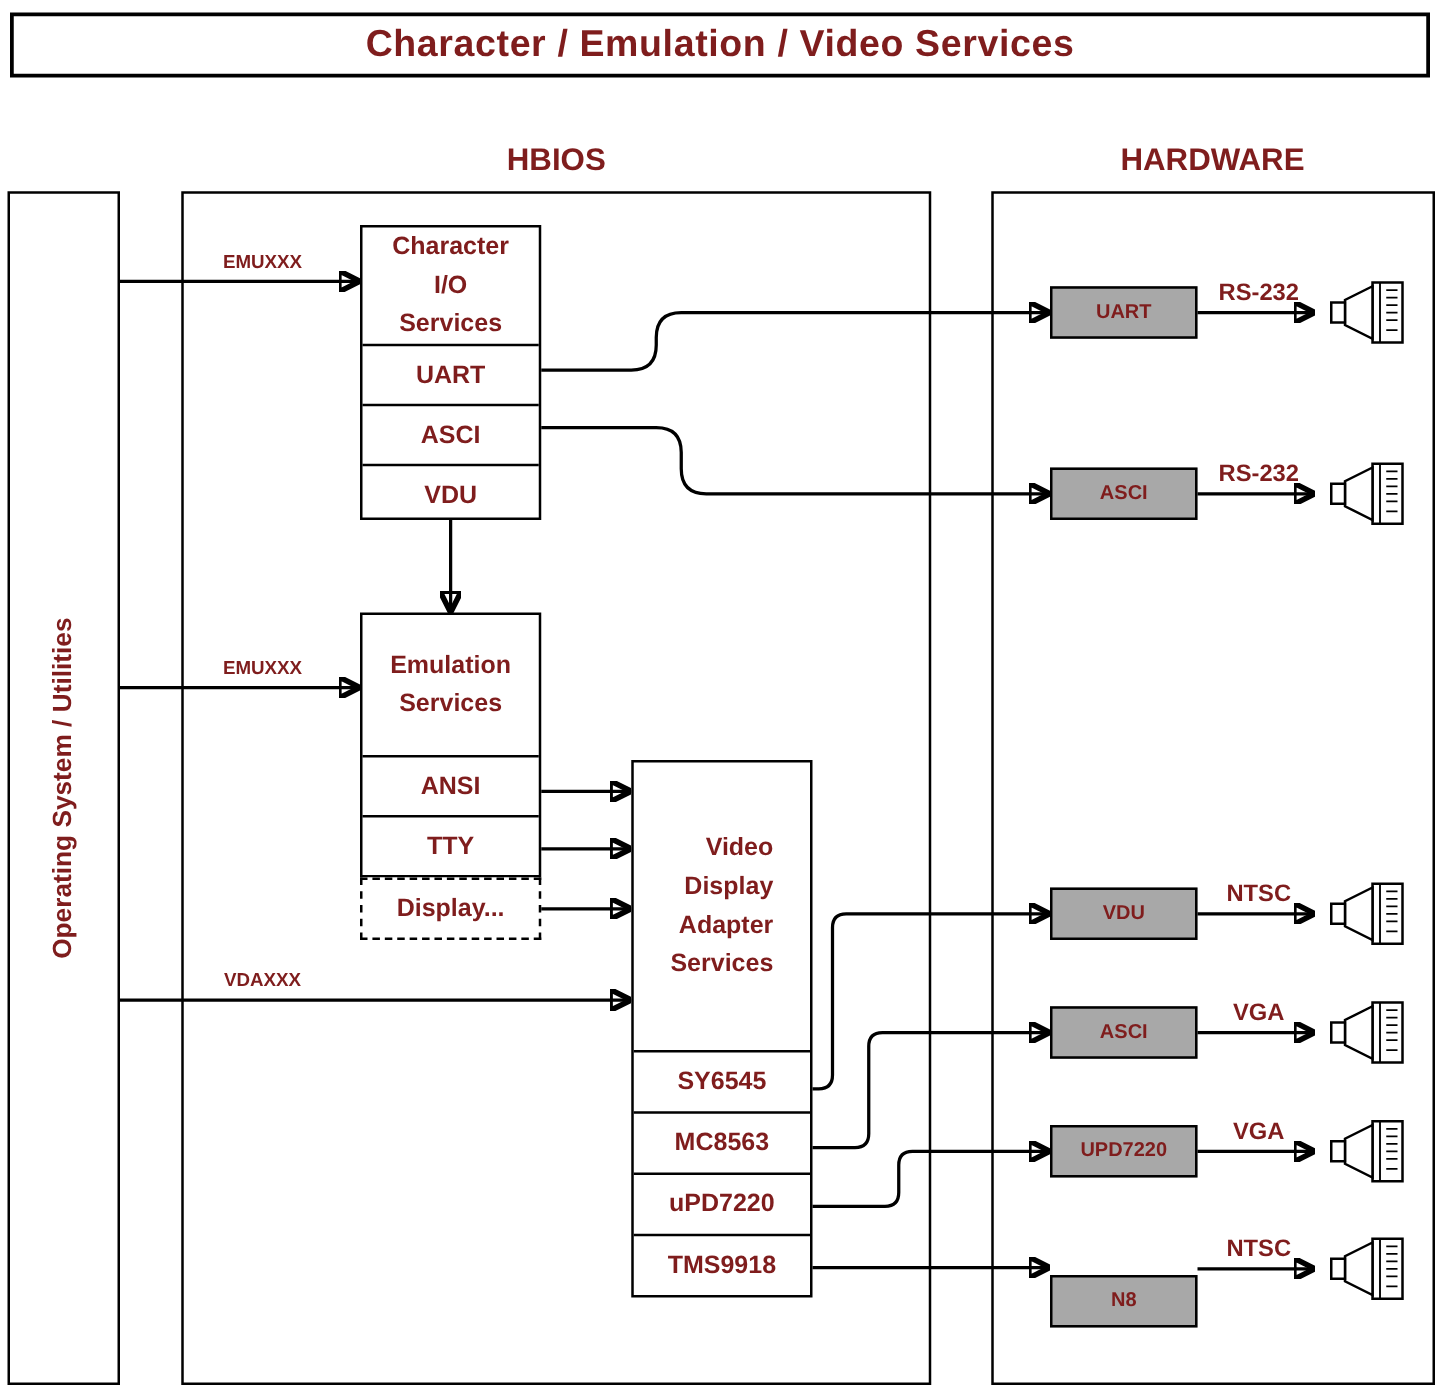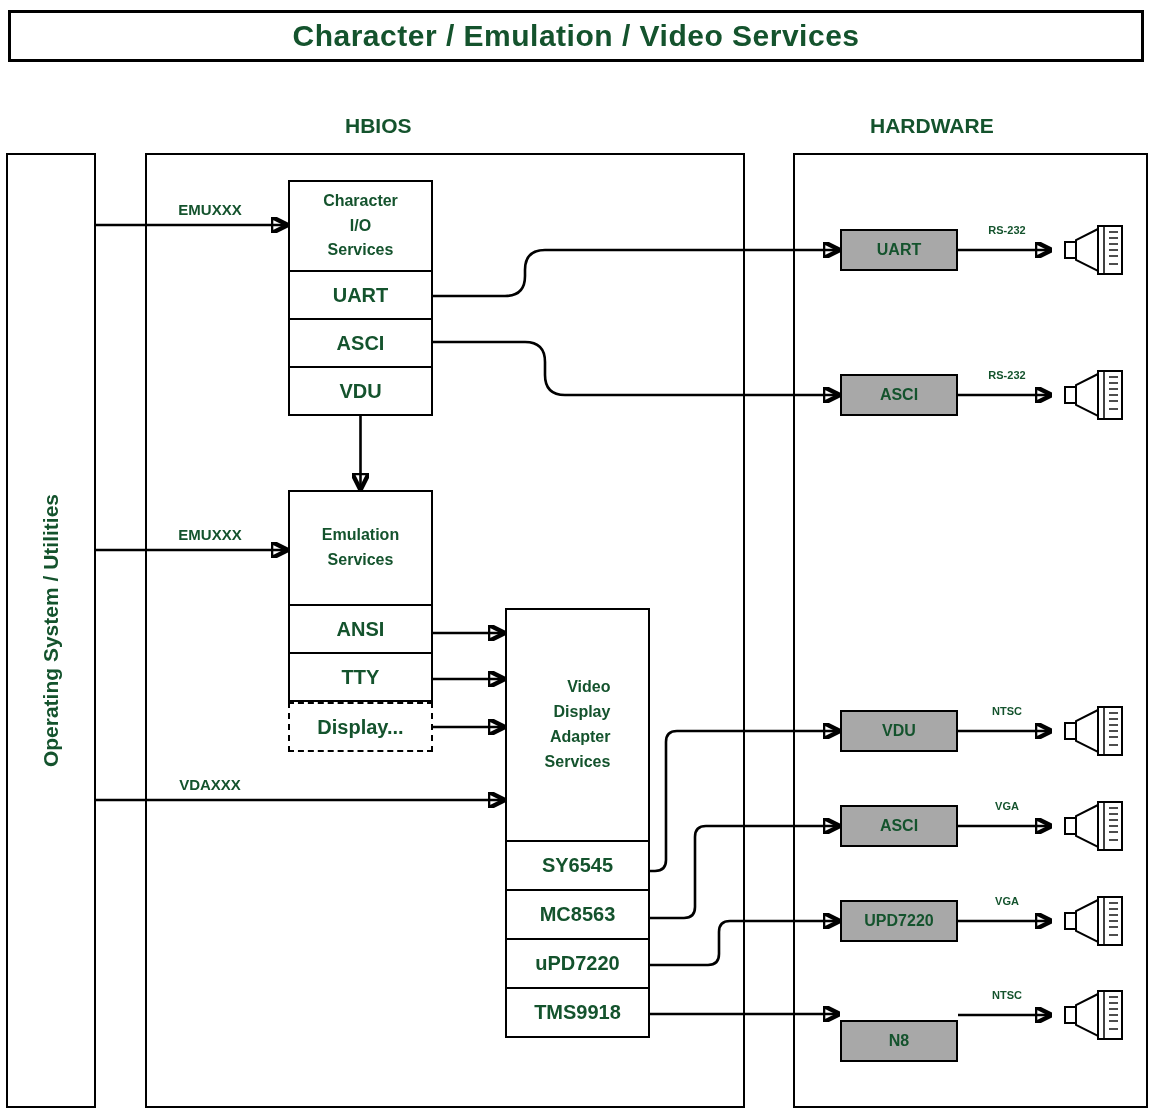--- a/index.html
+++ b/index.html
@@ -1,56 +1,56 @@
 <!DOCTYPE html>
 <html><head>
 <meta charset="utf-8">
 <style>
   html,body{margin:0;padding:0;background:#ffffff;}
   .stage{
     position:relative;width:1154px;height:1115px;background:#ffffff;
-    font-family:"Liberation Sans", sans-serif;font-weight:bold;color:#14532d;
+    font-family:"Liberation Sans", sans-serif;font-weight:bold;color:#7f1d1d;
     overflow:hidden;
   }
   .abs{position:absolute;box-sizing:border-box;}
   
   .title-box{left:8px;top:10px;width:1136px;height:52px;border:3px solid #000;
     display:flex;align-items:center;justify-content:center;z-index:2;}
   .title-box span{font-size:30px;letter-spacing:.5px;}
   
-  .col-label{font-size:21px;width:200px;z-index:2;}
+  .col-label{font-size:25px;text-align:center;width:200px;z-index:2;}
   .col-label.hbios{left:345px;top:114px;}
   .col-label.hardware{left:870px;top:114px;}
   
   .frame{border:2.5px solid #000;background:transparent;z-index:1;}
   .os-box{left:6px;top:153px;width:90px;height:955px;display:flex;align-items:center;justify-content:center;background:#fff;z-index:2;}
   .hbios-box{left:145px;top:153px;width:600px;height:955px;}
   .hardware-box{left:793px;top:153px;width:355px;height:955px;}
   .os-text{writing-mode:vertical-rl;transform:rotate(180deg);font-size:21px;white-space:nowrap;}
   
   .svc{border:2.5px solid #000;background:#fff;display:flex;flex-direction:column;z-index:3;}
   .svc .hdr{display:flex;align-items:center;justify-content:center;text-align:center;
-    font-size:16px;line-height:1.55;white-space:pre-line;}
+    font-size:20px;line-height:1.55;white-space:pre-line;}
   .svc .row{border-top:2.5px solid #000;display:flex;align-items:center;justify-content:center;
     font-size:20px;}
   .chario{left:288px;top:180px;width:145px;height:236px;}
   .chario .hdr{height:93px;}
   .chario .row{height:46px;flex:none;}
   .emu{left:288px;top:490px;width:145px;height:212px;justify-content:space-between;}
   .emu .hdr{height:115px;}
   .emu .row{height:46px;flex:none;}
   .others{left:288px;top:702px;width:145px;height:50px;border:2.5px dashed #000;background:#fff;
     display:flex;align-items:center;justify-content:center;font-size:20px;z-index:3;}
   .vda{left:505px;top:608px;width:145px;height:430px;}
   .vda .hdr{height:237px;text-align:right;}
   .vda .row{height:47px;flex:none;}
   
   .hw-box{width:118px;height:42px;border:2.5px solid #000;background:#a8a8a8;
     display:flex;align-items:center;justify-content:center;font-size:16px;z-index:3;}
-  .signal{width:94px;text-align:center;font-size:11px;z-index:3;}
+  .signal{width:94px;text-align:center;font-size:19px;z-index:3;}
   .conn{width:72px;height:54px;z-index:3;}
   
   .bus-label{width:120px;text-align:center;font-size:15px;z-index:3;}
   
   .overlay{position:absolute;left:0;top:0;width:1154px;height:1115px;z-index:4;pointer-events:none;}
   .overlay path{fill:none;stroke:#000;stroke-width:2.6px;}
 </style>
 </head>
 <body>
 

